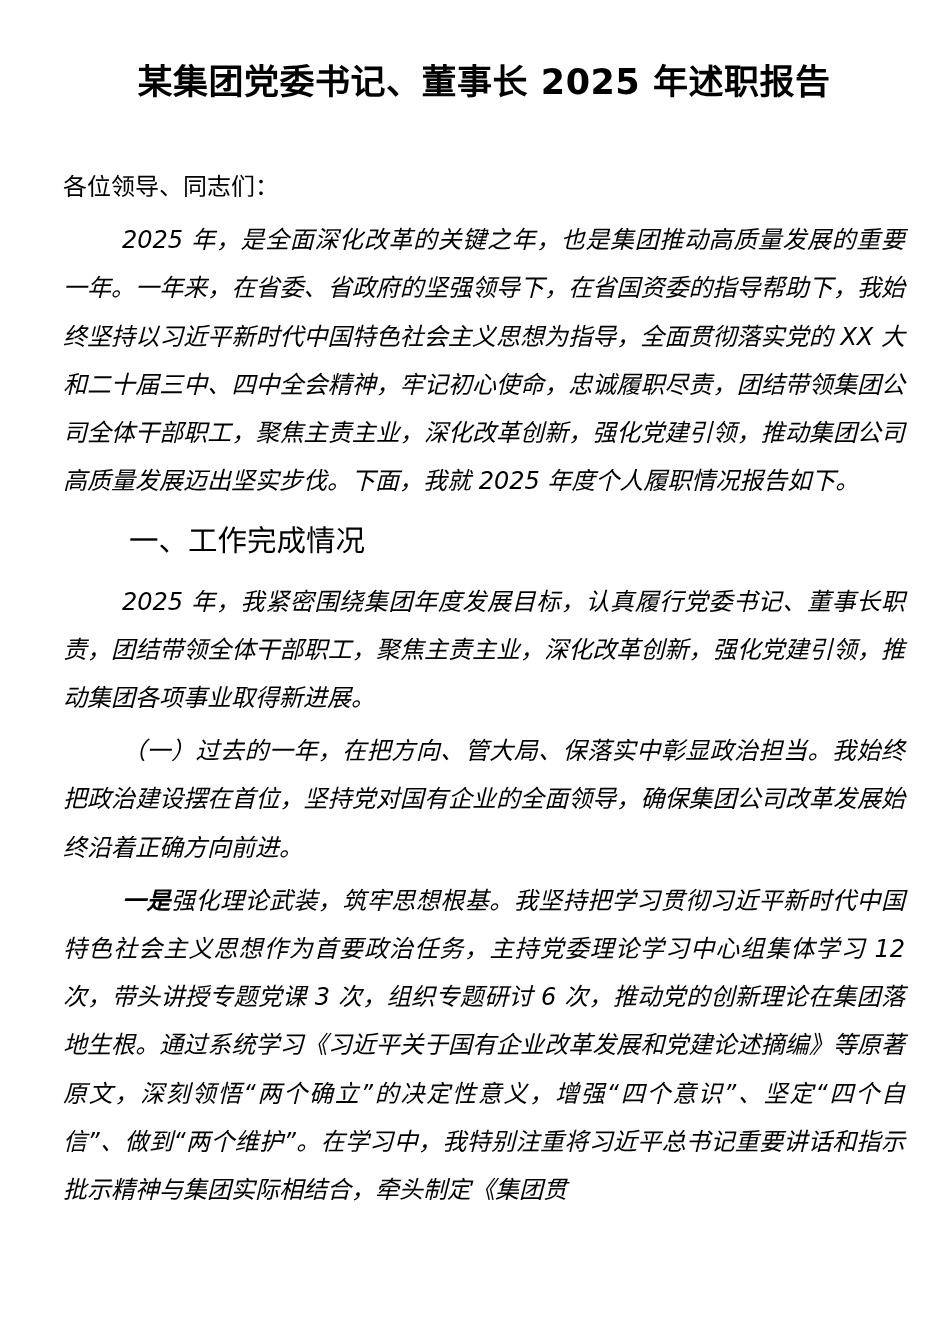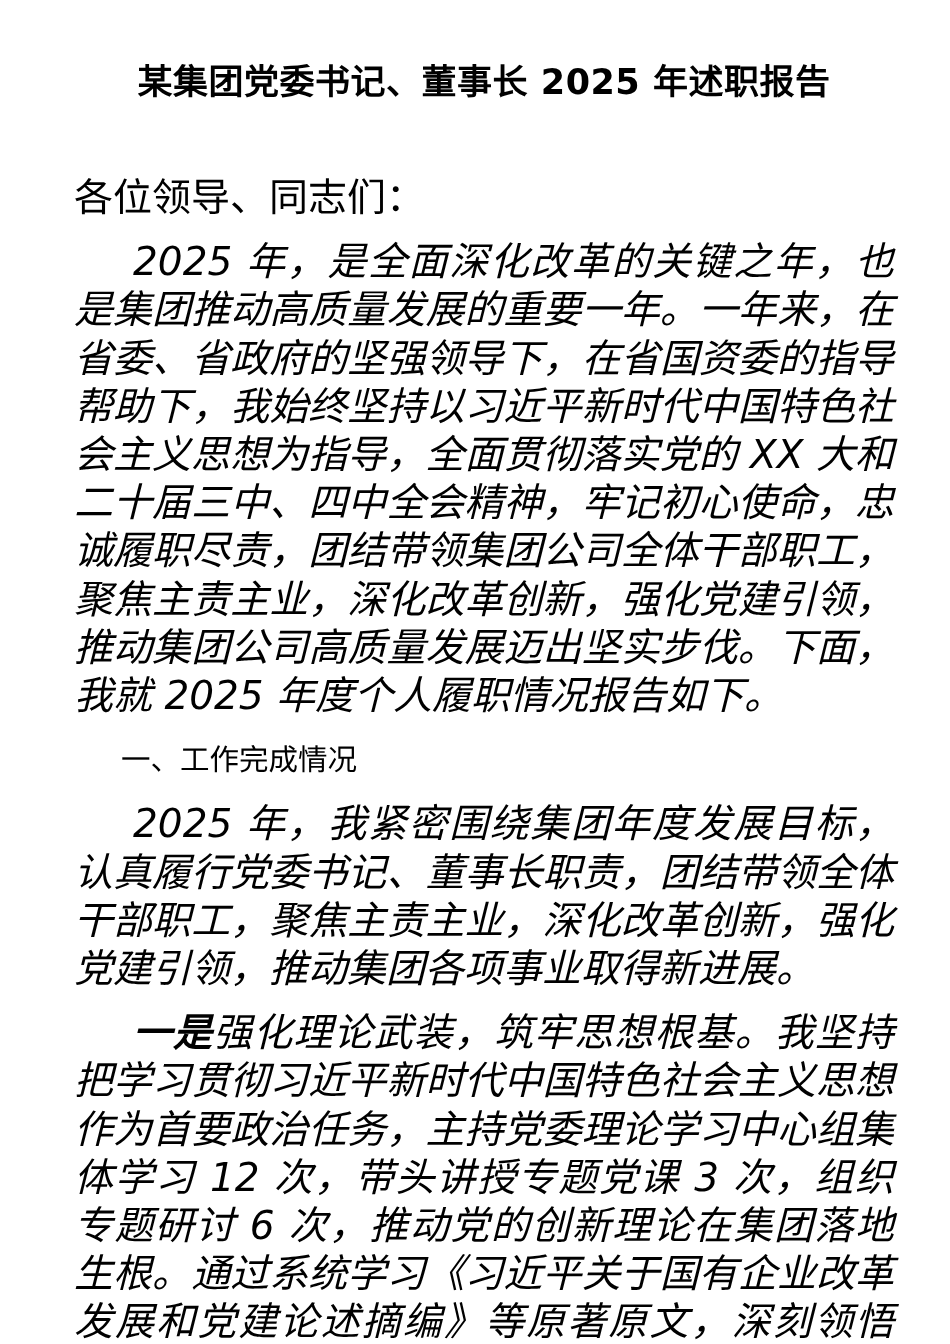--- a/index.html
+++ b/index.html
@@ -43,23 +43,23 @@
     padding-bottom: 0;
     white-space: nowrap;
     color: #000;
   }
 
   .spacer-after-title {
     height: 52px;
   }
 
   p.para {
-    font-size: 39px;
+    font-size: 24px;
     line-height: 48.2px;
-    margin: 16px;
+    margin: 5px;
     text-align: justify;
     text-justify: inter-ideograph;
     text-align-last: left;
     letter-spacing: 0px;
     word-break: break-all;
     color: #000;
   }
 
   p.indent2 {
     text-indent: 59px;
@@ -70,21 +70,21 @@
     text-indent: 0;
   }
 
   .bold-lead {
     font-weight: 700;
   }
 
   .heading-num {
     font-size: 29.5px;
     line-height: 48.2px;
-    margin: 4px;
+    margin: 12px;
     text-indent: 59px;
     font-weight: 400;
     color: #000;
   }
 </style>
 </head>
 <body>
 
 <div class="page">
   <div class="doc-body">
@@ -94,17 +94,18 @@
     <div class="spacer-after-title"></div>
 
     <p class="para noindent">各位领导、同志们：</p>
 
     <p class="para indent2">2025 年，是全面深化改革的关键之年，也是集团推动高质量发展的重要一年。一年来，在省委、省政府的坚强领导下，在省国资委的指导帮助下，我始终坚持以习近平新时代中国特色社会主义思想为指导，全面贯彻落实党的 XX 大和二十届三中、四中全会精神，牢记初心使命，忠诚履职尽责，团结带领集团公司全体干部职工，聚焦主责主业，深化改革创新，强化党建引领，推动集团公司高质量发展迈出坚实步伐。下面，我就 2025 年度个人履职情况报告如下。</p>
 
     <p class="heading-num">一、工作完成情况</p>
 
     <p class="para indent2">2025 年，我紧密围绕集团年度发展目标，认真履行党委书记、董事长职责，团结带领全体干部职工，聚焦主责主业，深化改革创新，强化党建引领，推动集团各项事业取得新进展。</p>
 
+    <p class="para indent2">（一）过去的一年，在把方向、管大局、保落实中彰显政治担当。我始终把政治建设摆在首位，坚持党对国有企业的全面领导，确保集团公司改革发展始终沿着正确方向前进。</p>
 
     <p class="para indent2"><span class="bold-lead">一是</span><span>强化理论武装，筑牢思想根基。我坚持把学习贯彻习近平新时代中国特色社会主义思想作为首要政治任务，主持党委理论学习中心组集体学习 12 次，带头讲授专题党课 3 次，组织专题研讨 6 次，推动党的创新理论在集团落地生根。通过系统学习《习近平关于国有企业改革发展和党建论述摘编》等原著原文，深刻领悟“两个确立”的决定性意义，增强“四个意识”、坚定“四个自信”、做到“两个维护”。在学习中，我特别注重将习近平总书记重要讲话和指示批示精神与集团实际相结合，牵头制定《集团贯</span></p>
 
   </div>
 </div>
 
 </body></html>

